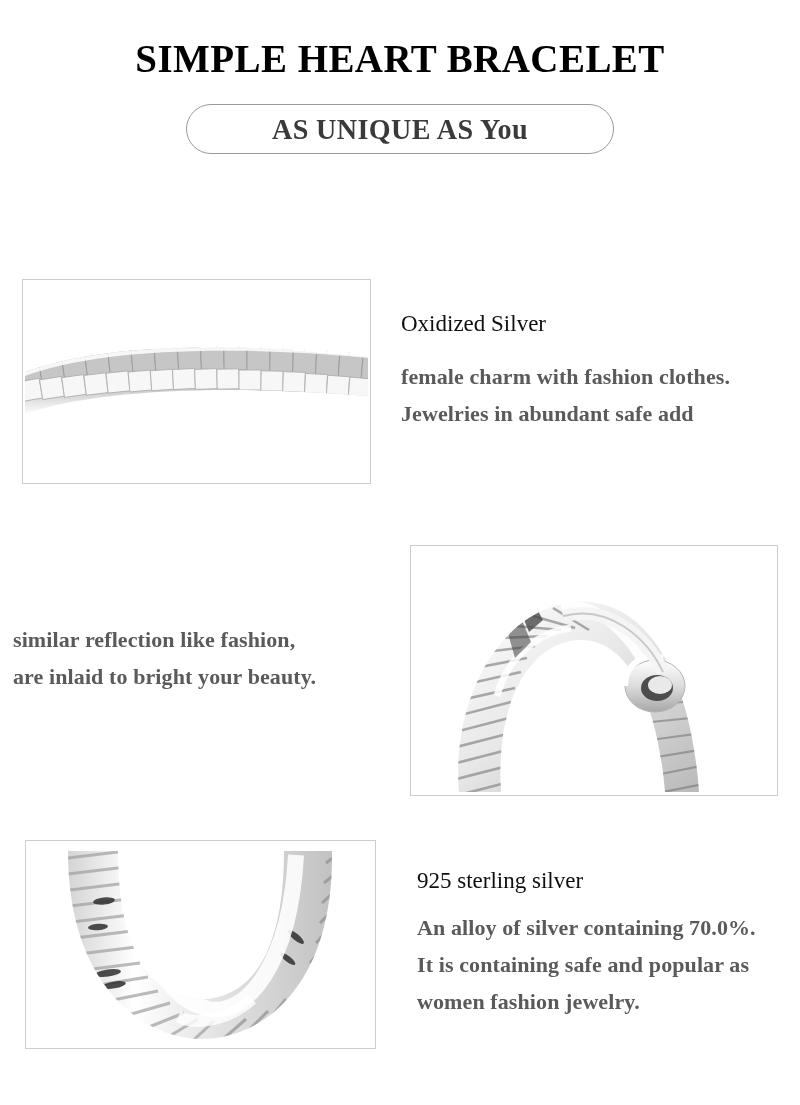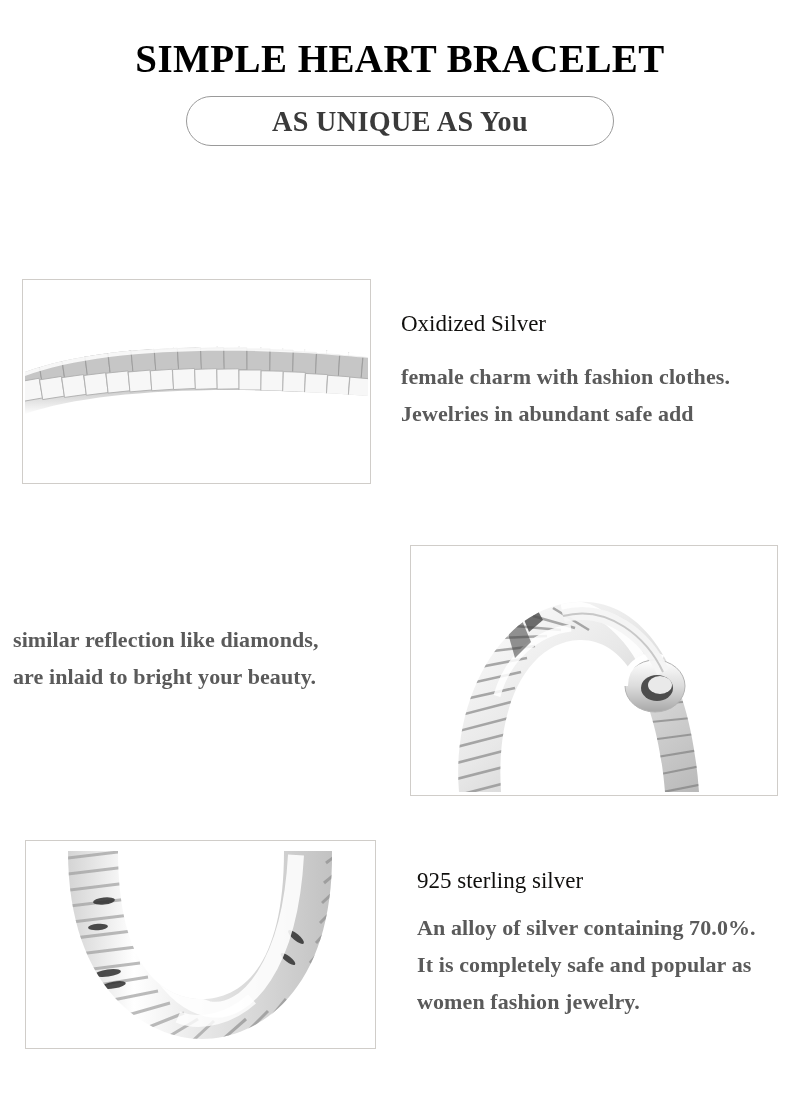--- a/index.html
+++ b/index.html
@@ -27,21 +27,21 @@
     font-weight: bold;
     font-size: 41px;
     line-height: 48px;
     letter-spacing: 0.5px;
     color: #000000;
     transform: scaleX(0.95);
   }
 
   .subtitle-pill {
     position: absolute;
-    top: 96px;
+    top: 104px;
     left: 186px;
     width: 428px;
     height: 50px;
     box-sizing: border-box;
     border: 1.6px solid #9a9a9a;
     border-radius: 26px;
     background: #ffffff;
     display: flex;
     align-items: center;
     justify-content: center;
@@ -261,21 +261,21 @@
       </g>
 
       <path d="M152 70 C198 58, 236 92, 252 126" stroke="#f4f4f4" stroke-width="13" fill="none" opacity="0.95"></path>
       <path d="M152 70 C198 58, 236 92, 252 126" stroke="#bdbdbd" stroke-width="2" fill="none" opacity="0.8"></path>
     </g>
   </svg>
 </div>
 
 <div class="text-group" id="text-pave">
   <div class="feature-body">
-    <span class="line">similar reflection like diamonds,</span>
+    <span class="line">similar reflection like fashion,</span>
     <span class="line">are inlaid to bright your beauty.</span>
   </div>
 </div>
 
 <div class="photo-frame" id="frame-sterling">
   <svg width="349" height="207" viewBox="0 0 349 207">
     <defs>
       <linearGradient id="g3" x1="0" y1="0" x2="1" y2="0">
         <stop offset="0%" stop-color="#d4d4d4"></stop>
         <stop offset="25%" stop-color="#ffffff"></stop>
@@ -335,16 +335,16 @@
         <path d="M152 176 C176 186, 206 176, 226 158" stroke="#ffffff" stroke-width="12" fill="none" opacity="0.8"></path>
       </g>
     </g>
   </svg>
 </div>
 
 <div class="text-group" id="text-sterling">
   <div class="feature-title">925 sterling silver</div>
   <div class="feature-body">
     <span class="line">An alloy of silver containing 70.0%.</span>
-    <span class="line">It is completely safe and popular as</span>
+    <span class="line">It is containing safe and popular as</span>
     <span class="line">women fashion jewelry.</span>
   </div>
 </div>
 
 </body></html>

